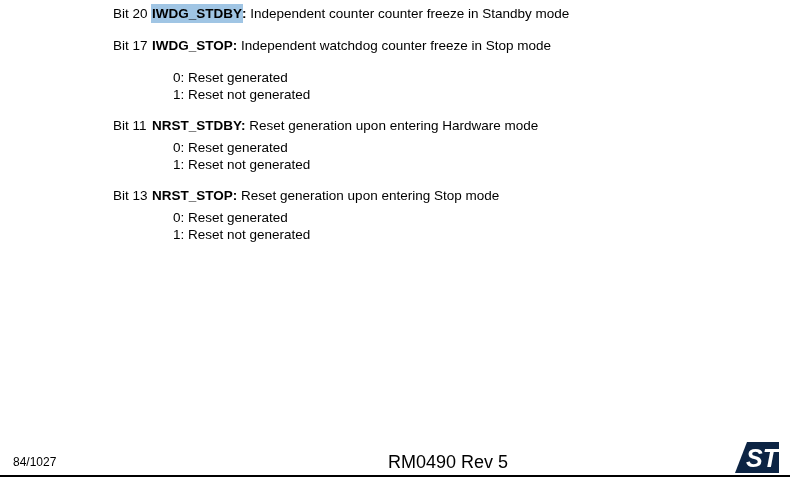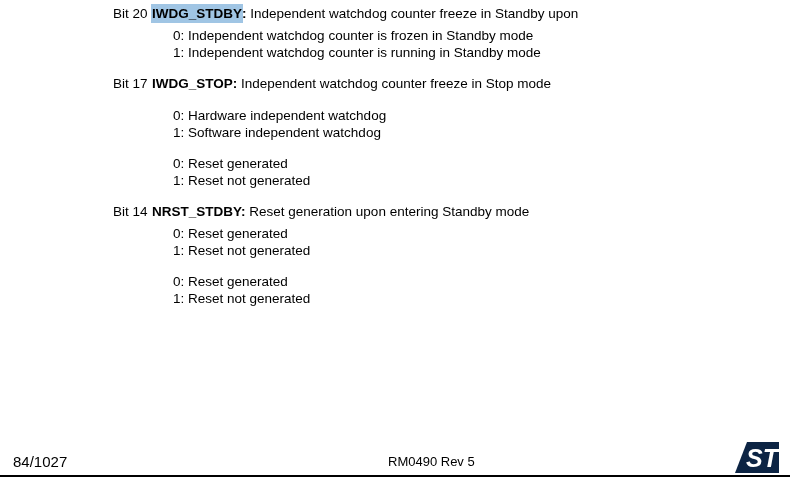--- a/index.html
+++ b/index.html
@@ -47,29 +47,29 @@
   }
   .bit-values {
     padding-left: 60px;
     font-size: 13.5px;
     line-height: 17px;
   }
   .footer-pagenum {
     position: absolute;
     left: 13px;
     top: 454px;
-    font-size: 15px;
+    font-size: 12px;
     line-height: 16px;
     text-align: center;
   }
   .footer-docref {
     position: absolute;
     left: 388px;
     top: 454px;
-    font-size: 13px;
+    font-size: 18px;
     line-height: 16px;
   }
   .footer-line {
     position: absolute;
     left: 0;
     top: 475px;
     width: 790px;
     height: 2px;
     background: #000000;
   }
@@ -82,59 +82,54 @@
   }
 </style>
 </head>
 <body>
 
 <div class="page">
   <div class="content">
 
     <div class="bit-group">
       <div class="bit-heading">
-        <span class="bit-label">Bit 20</span><span class="term hl">IWDG_STDBY</span><span class="term">:</span> <span>Independent watchdog counter freeze in Standby upon</span>
-      </div>
-      <div class="bit-values">
-        <div>0: Independent watchdog counter is frozen in Standby mode</div>
-        <div>1: Independent watchdog counter is running in Standby mode</div>
+        <span class="bit-label">Bit 20</span><span class="term hl">IWDG_STDBY</span><span class="term">:</span> <span>Independent counter counter freeze in Standby mode</span>
       </div>
     </div>
 
     <div class="bit-group">
       <div class="bit-heading">
         <span class="bit-label">Bit 17</span><span class="term">IWDG_STOP</span><span class="term">:</span> <span>Independent watchdog counter freeze in Stop mode</span>
       </div>
     </div>
 
     <div class="bit-group">
-      <div class="bit-values">
-        <div>0: Hardware independent watchdog</div>
-        <div>1: Software independent watchdog</div>
-      </div>
     </div>
 
     <div class="bit-group">
       <div class="bit-values">
         <div>0: Reset generated</div>
         <div>1: Reset not generated</div>
       </div>
     </div>
 
     <div class="bit-group">
       <div class="bit-heading">
-        <span class="bit-label">Bit 14</span><span class="term">NRST_STDBY</span><span class="term">:</span> <span>Reset generation upon entering Standby mode</span>
+        <span class="bit-label">Bit 11</span><span class="term">NRST_STDBY</span><span class="term">:</span> <span>Reset generation upon entering Hardware mode</span>
       </div>
       <div class="bit-values">
         <div>0: Reset generated</div>
         <div>1: Reset not generated</div>
       </div>
     </div>
 
     <div class="bit-group">
+      <div class="bit-heading">
+        <span class="bit-label">Bit 13</span><span class="term">NRST_STOP</span><span class="term">:</span> <span>Reset generation upon entering Stop mode</span>
+      </div>
       <div class="bit-values">
         <div>0: Reset generated</div>
         <div>1: Reset not generated</div>
       </div>
     </div>
 
   </div>
 
   <span class="footer-pagenum">84/1027</span>
   <span class="footer-docref">RM0490 Rev 5</span>

